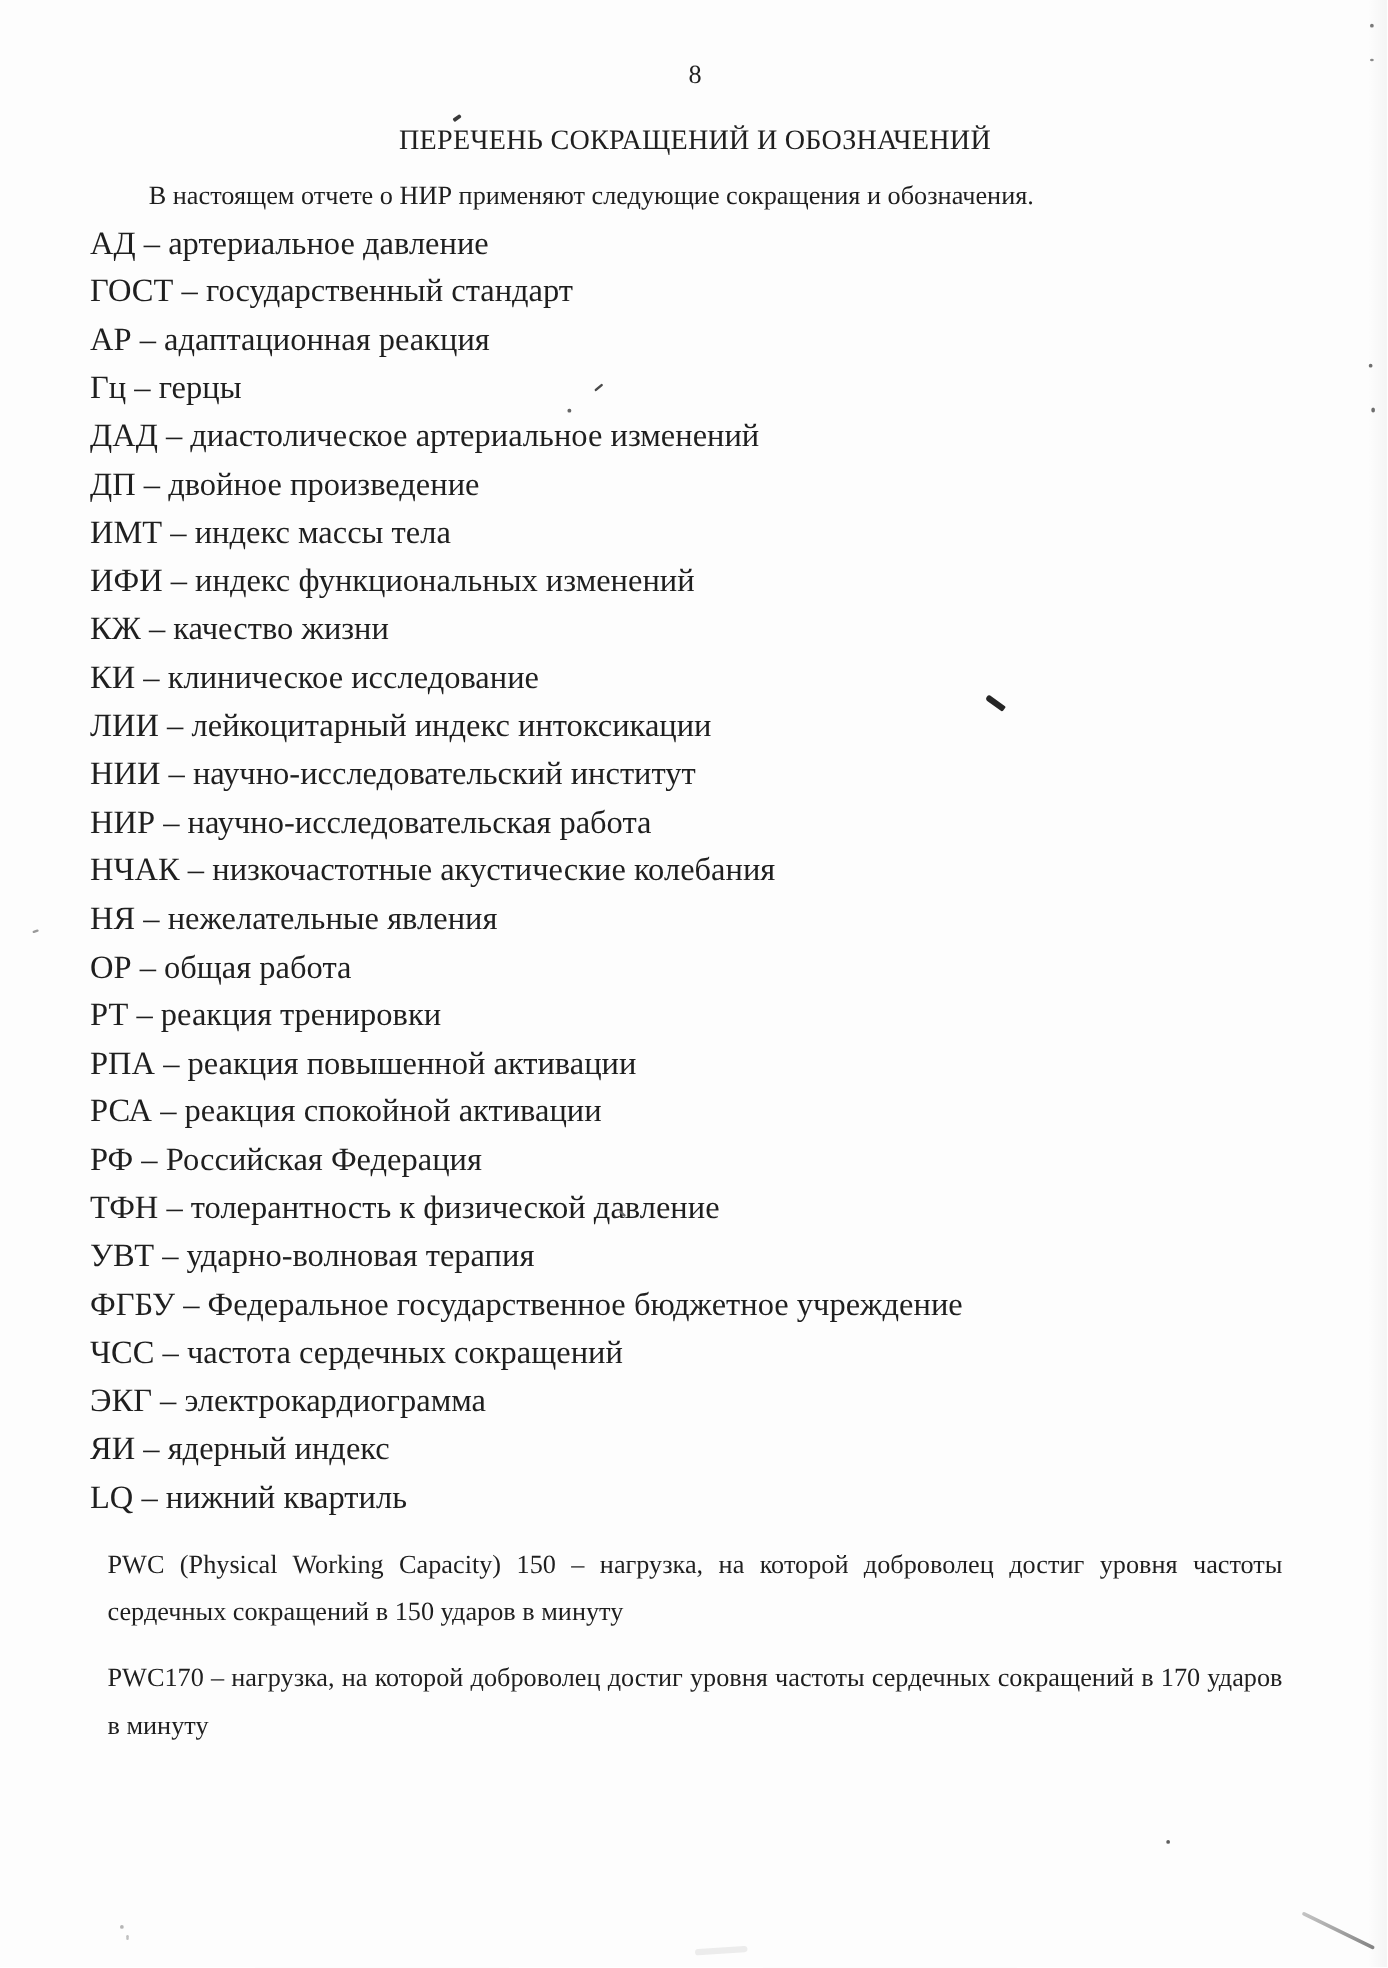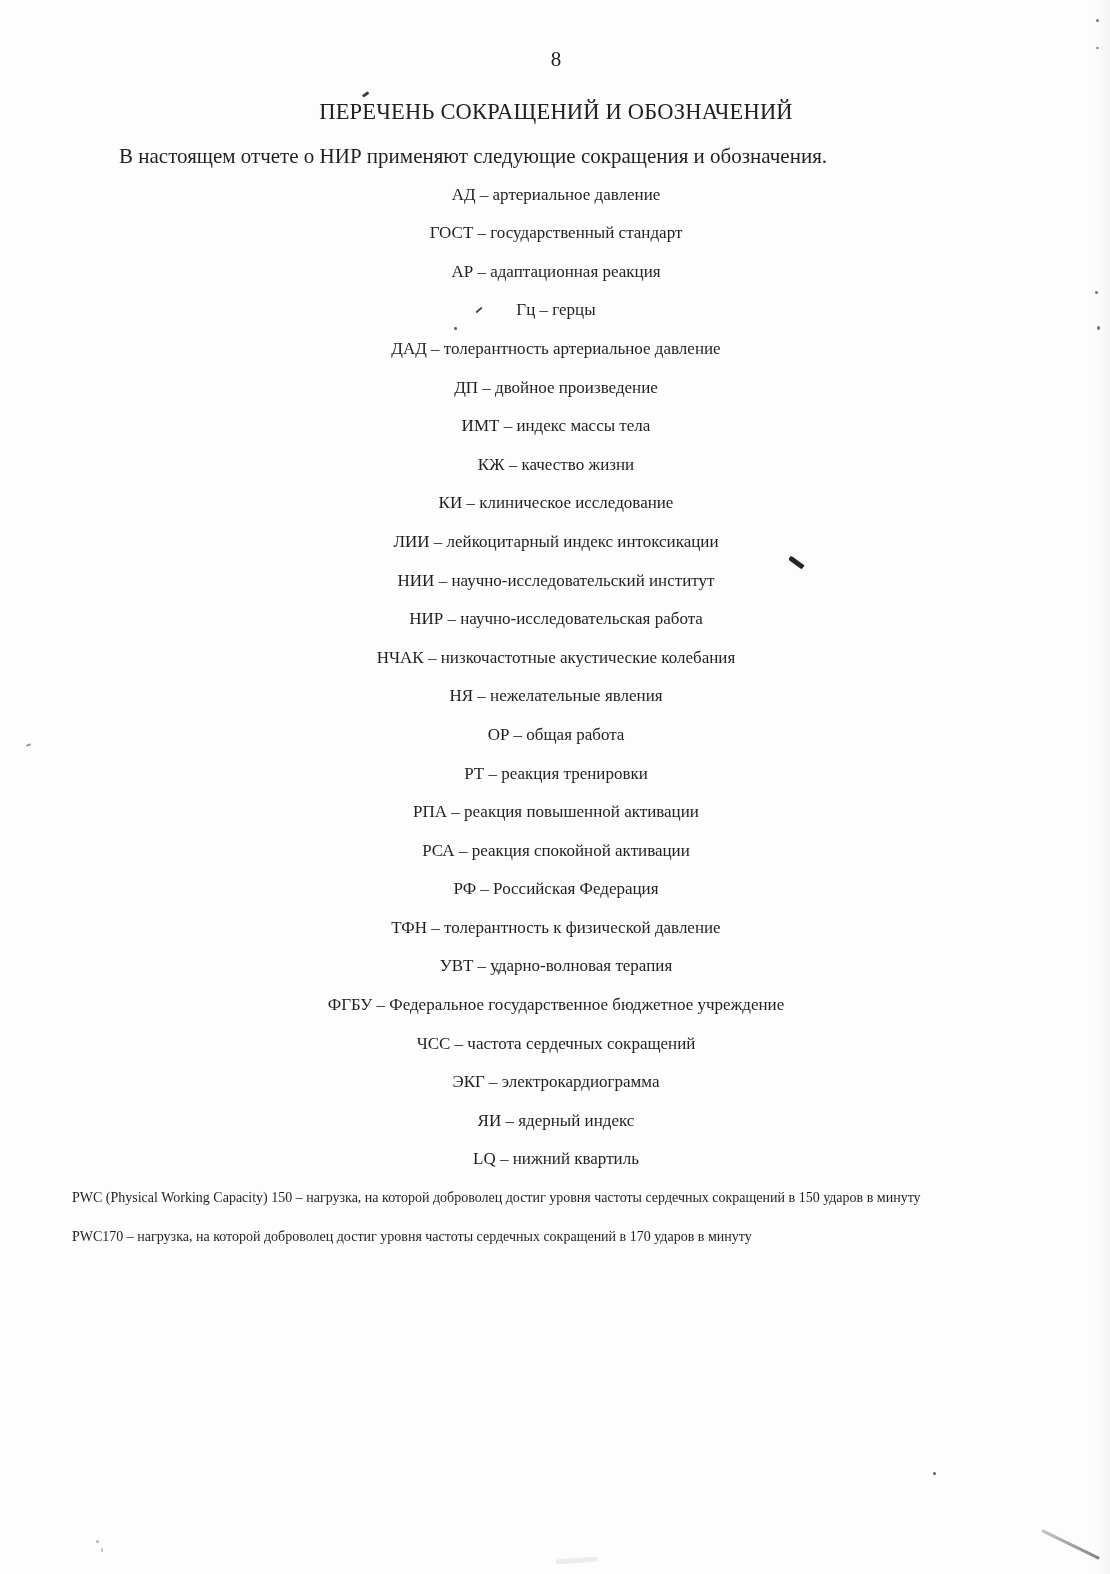--- a/index.html
+++ b/index.html
@@ -16,24 +16,24 @@
     background: linear-gradient(to right, rgba(0,0,0,0), rgba(0,0,0,0.035));
     pointer-events: none;
   }
   .content { position: absolute; left: 72px; top: 45px; width: 968px; }
   .page-number { text-align: center; font-size: 21px; line-height: 28px; }
   .doc-title {
     margin: 26px 0 0 0; text-align: center;
     font-weight: 400; font-size: 22.5px; letter-spacing: 0.2px;
   }
   .intro { margin: 12px 0 0 0; font-size: 21px; line-height: 38.6px; text-indent: 47px; }
-  .abbr-list { font-size: 17px; line-height: 38.6px; text-align: center; }
+  .abbr-list { font-size: 26px; line-height: 38.6px; }
   .abbr-line { white-space: nowrap; }
   .long-defs { margin: 0; }
-  .para { margin: 0; font-size: 14px; line-height: 38.6px; text-align: justify; }
+  .para { margin: 14px; font-size: 21px; line-height: 38.6px; text-align: justify; }
   .para:last-child { }
   
   .artifact { position: absolute; pointer-events: none; }
   .a-title-tick { left: 362px; top: 93px; width: 7px; height: 2.5px; background: #3a3a3a; transform: rotate(-35deg); border-radius: 1px; }
   .a-comma-mid { left: 788px; top: 560px; width: 17px; height: 4.5px; background: #262626; transform: rotate(36deg); border-radius: 3px 1px 2px 3px; }
   .a-tick-small { left: 475px; top: 309px; width: 8px; height: 2px; background: #4a4a4a; transform: rotate(-40deg); border-radius: 1px; }
   .a-dot1 { left: 454px; top: 327px; width: 2.5px; height: 2.5px; background: #666; border-radius: 50%; }
   .a-rdot1 { left: 1096px; top: 19px;  width: 3px; height: 3px; background: #7a7a7a; border-radius: 50%; }
   .a-rdot2 { left: 1096px; top: 47px;  width: 3px; height: 2px; background: #8a8a8a; border-radius: 50%; }
   .a-rdot3 { left: 1095px; top: 291px; width: 3px; height: 3px; background: #6f6f6f; border-radius: 50%; }
@@ -56,23 +56,24 @@
 <div class="page">
   <div class="content">
     <div class="page-number">8</div>
     <h1 class="doc-title">ПЕРЕЧЕНЬ СОКРАЩЕНИЙ И ОБОЗНАЧЕНИЙ</h1>
     <p class="intro">В настоящем отчете о НИР применяют следующие сокращения и обозначения.</p>
     <div class="abbr-list">
         <div class="abbr-line"><span>АД</span><span> – артериальное давление</span></div>
         <div class="abbr-line"><span>ГОСТ</span><span> – государственный стандарт</span></div>
         <div class="abbr-line"><span>АР</span><span> – адаптационная реакция</span></div>
         <div class="abbr-line"><span>Гц</span><span> – герцы</span></div>
-        <div class="abbr-line"><span>ДАД</span><span> – толерантность артериальное давление</span></div>
+        <div class="abbr-line"><span>ДАД</span><span> – диастолическое артериальное изменений</span></div>
         <div class="abbr-line"><span>ДП</span><span> – двойное произведение</span></div>
         <div class="abbr-line"><span>ИМТ</span><span> – индекс массы тела</span></div>
+        <div class="abbr-line"><span>ИФИ</span><span> – индекс функциональных изменений</span></div>
         <div class="abbr-line"><span>КЖ</span><span> – качество жизни</span></div>
         <div class="abbr-line"><span>КИ</span><span> – клиническое исследование</span></div>
         <div class="abbr-line"><span>ЛИИ</span><span> – лейкоцитарный индекс интоксикации</span></div>
         <div class="abbr-line"><span>НИИ</span><span> – научно-исследовательский институт</span></div>
         <div class="abbr-line"><span>НИР</span><span> – научно-исследовательская работа</span></div>
         <div class="abbr-line"><span>НЧАК</span><span> – низкочастотные акустические колебания</span></div>
         <div class="abbr-line"><span>НЯ</span><span> – нежелательные явления</span></div>
         <div class="abbr-line"><span>ОР</span><span> – общая работа</span></div>
         <div class="abbr-line"><span>РТ</span><span> – реакция тренировки</span></div>
         <div class="abbr-line"><span>РПА</span><span> – реакция повышенной активации</span></div>

